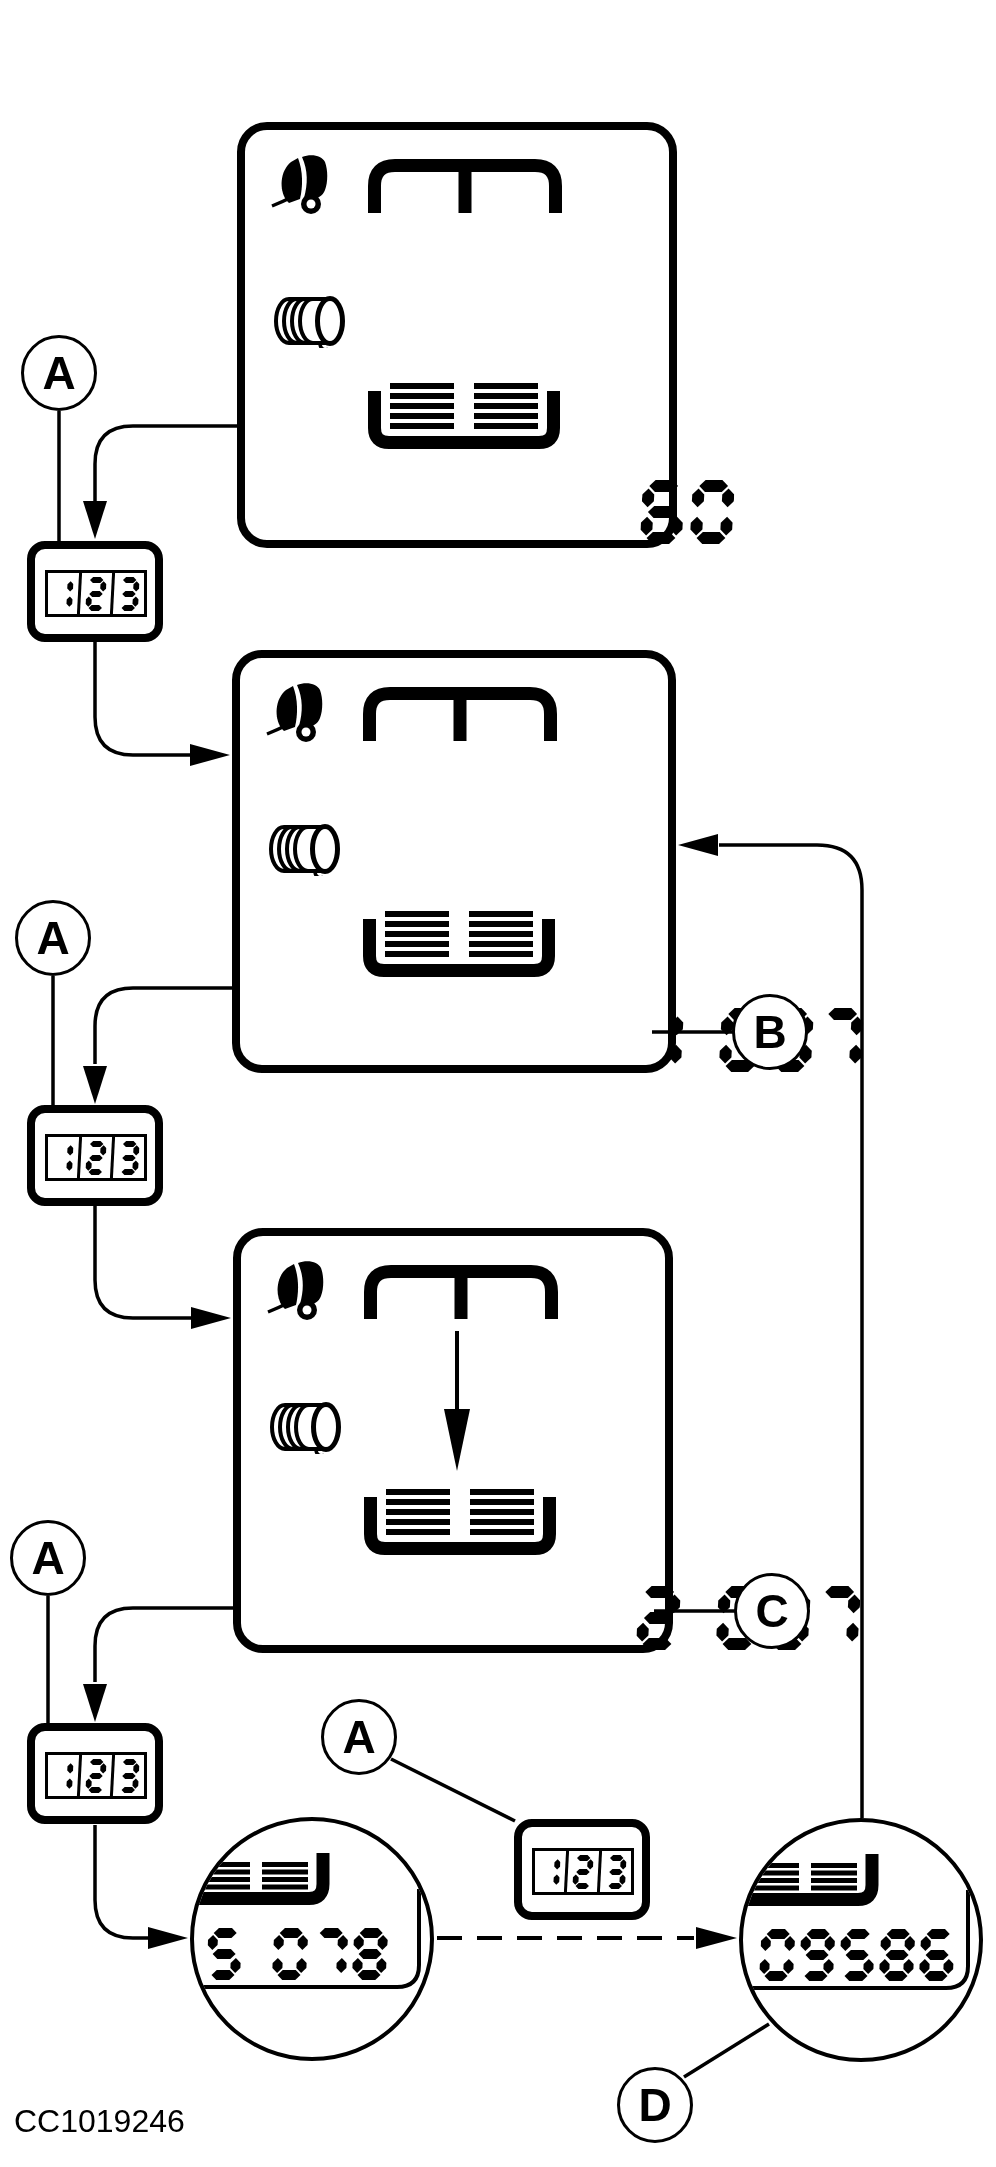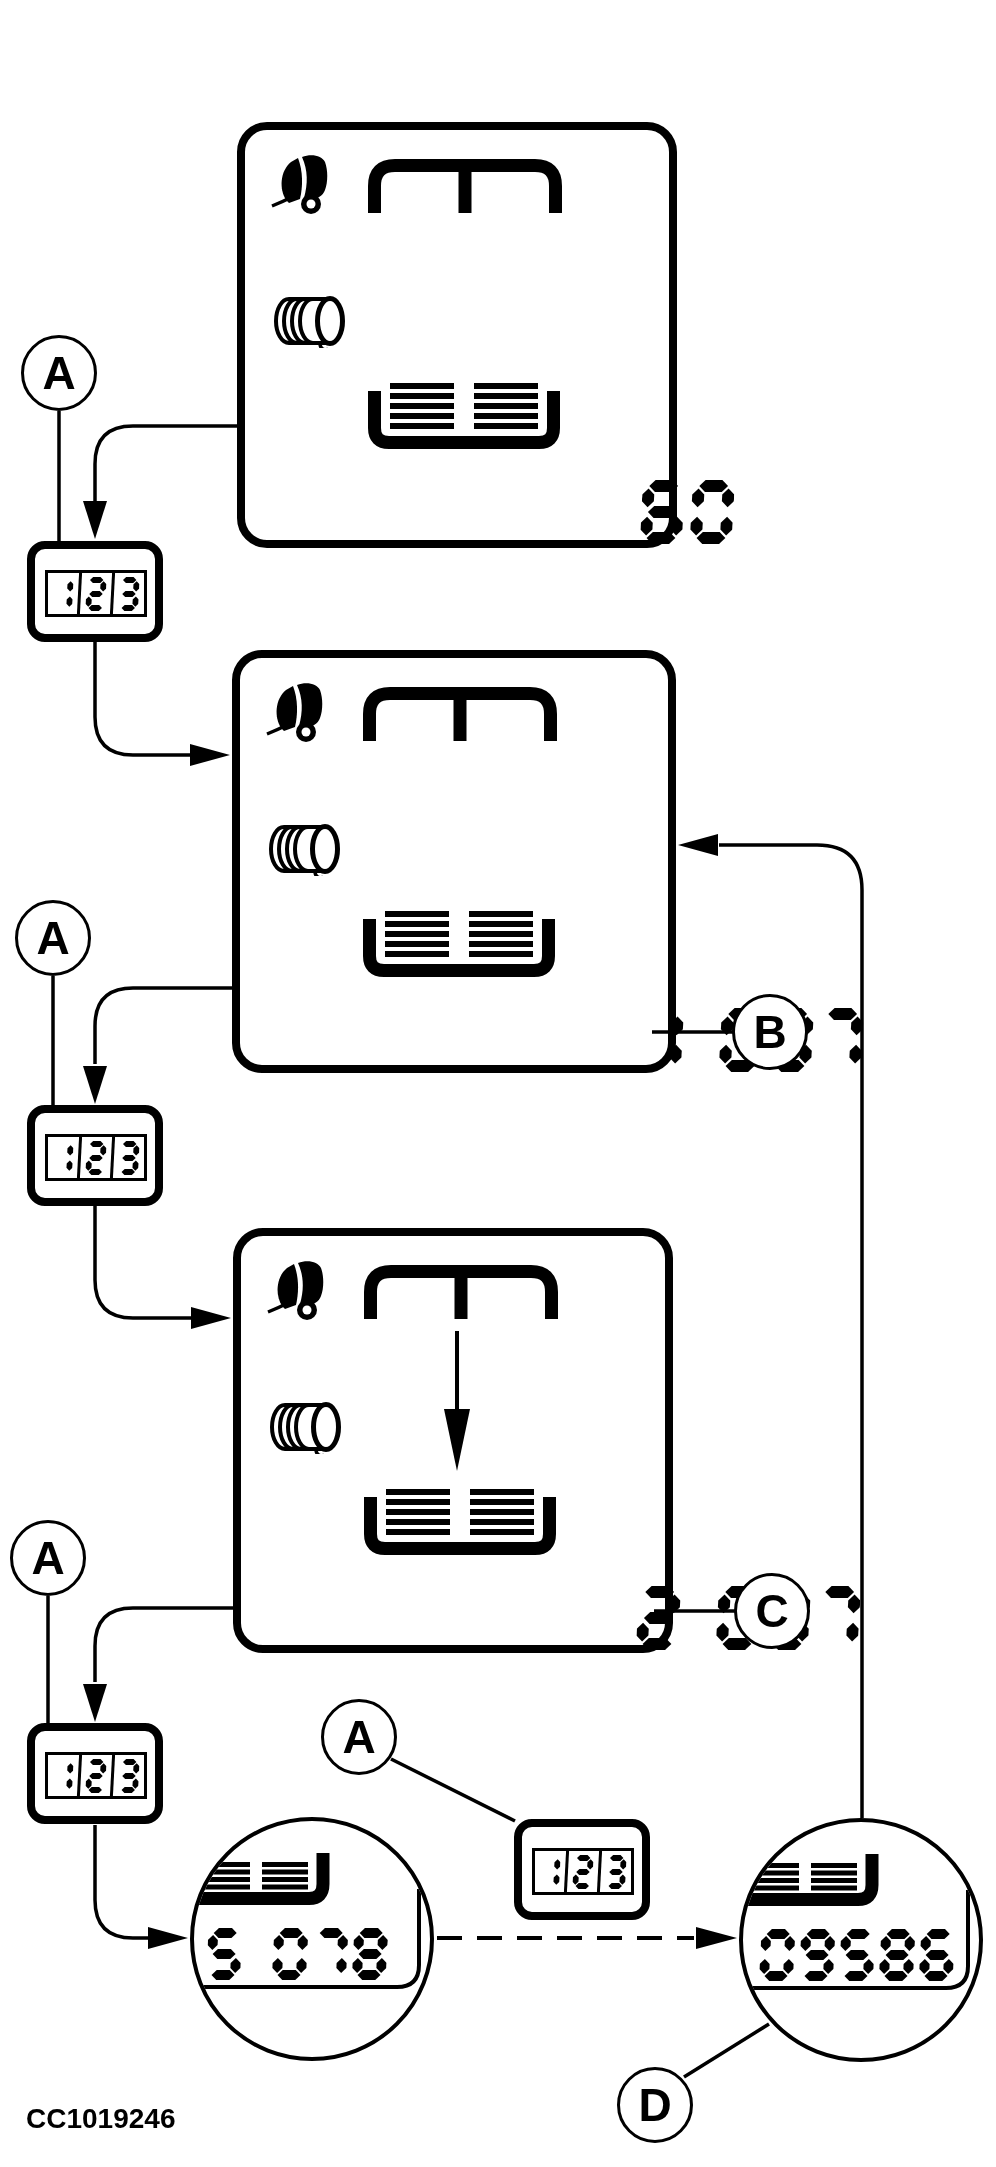--- a/index.html
+++ b/index.html
@@ -28,21 +28,21 @@
           box-sizing:border-box;display:flex}
   .kcell{flex:1;display:flex;align-items:center;justify-content:center;transform:skewX(-3deg)}
   .kcell svg polygon{fill:#000}
   .kmid{border-left:3px solid #000;border-right:3px solid #000}
   .detail{position:absolute;width:244px;height:244px;border:4px solid #000;border-radius:50%;
           background:#fff;overflow:hidden;box-sizing:border-box;z-index:4}
   .dfrag{position:absolute;left:-4px;top:-4px}
   .callout{position:absolute;width:76px;height:76px;border:3px solid #000;border-radius:50%;
            background:#fff;box-sizing:border-box;display:flex;align-items:center;justify-content:center;
            font-weight:700;font-size:46px;z-index:5}
-  .figcode{position:absolute;left:26px;top:2103px;font-weight:700;font-size:28px;z-index:5}
+  .figcode{position:absolute;left:14px;top:2103px;font-weight:400;font-size:32px;z-index:5}
 </style>
 </head>
 <body>
 
 <div class="stage">
 
   <svg class="wires" width="996" height="2167" viewBox="0 0 996 2167">
     <g>
       <path d="M237 426 H133 Q95 426 95 464 V502"></path>
         <polygon points="95,539 83,501 107,501"></polygon>

